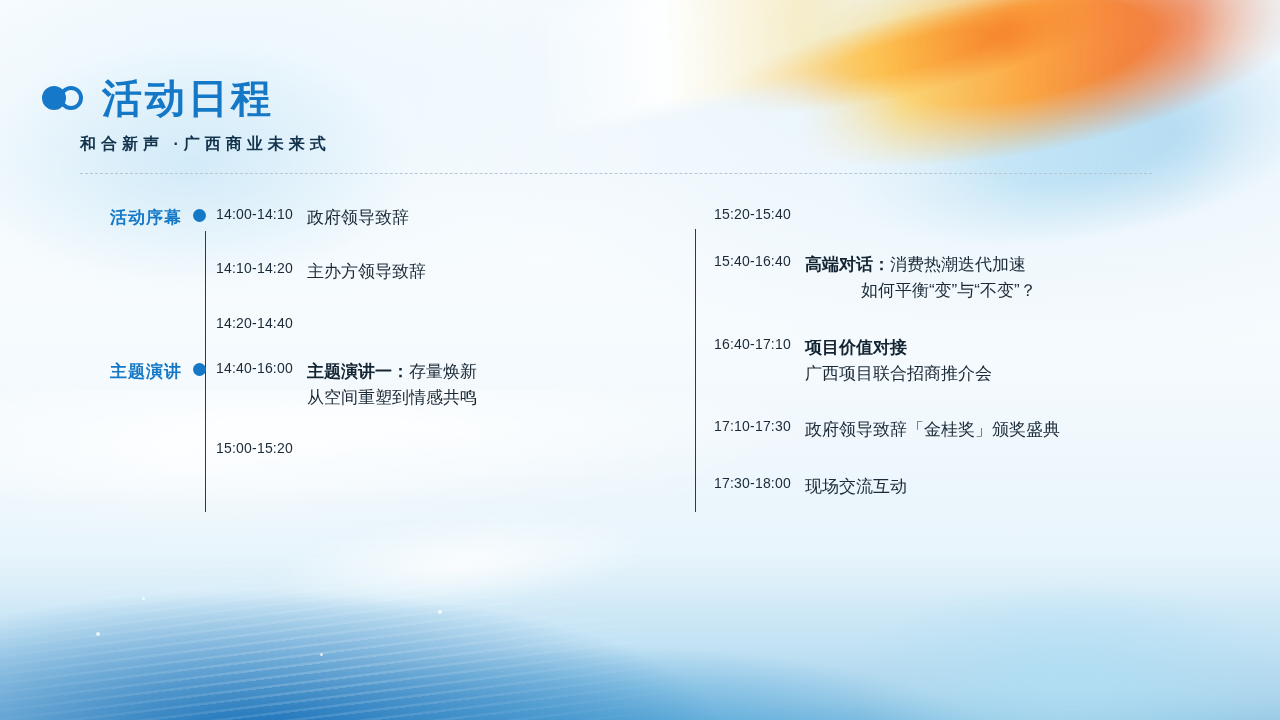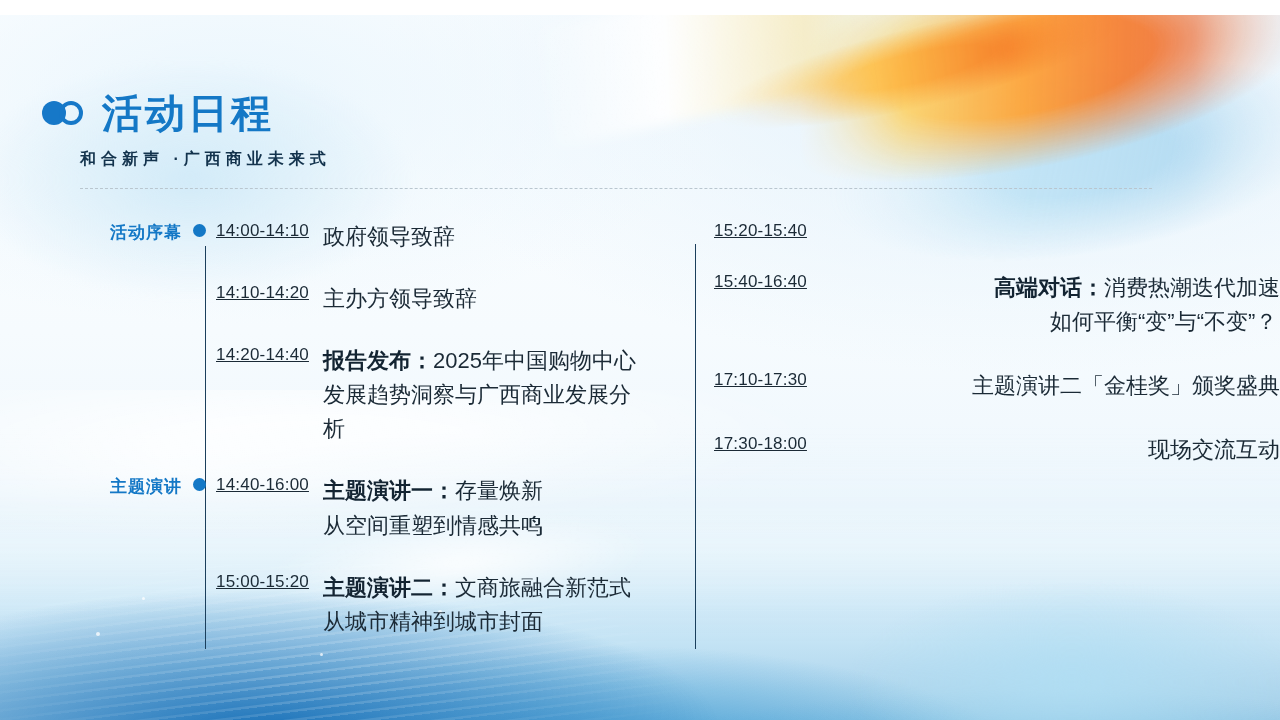--- a/index.html
+++ b/index.html
@@ -13,21 +13,20 @@
     font-family: "Liberation Sans", "DejaVu Sans", sans-serif;
     background: #ffffff;
     position: relative;
   }
 
   .slide {
     position: absolute;
     inset: 0;
     overflow: hidden;
     background: #86efac;
-    margin-top: 15px;
   }
 
   
   .bg-base {
     position: absolute;
     inset: 0;
     background:
       radial-gradient(ellipse 700px 320px at 18% 12%, #eaf6fd 0%, rgba(234,246,253,0) 70%),
       radial-gradient(ellipse 900px 420px at 80% 8%, #e2f1fb 0%, rgba(226,241,251,0) 72%),
       linear-gradient(180deg, #fdfeff 0%, #f6fbfe 45%, #eef7fd 70%, #ffffff 100%);
@@ -294,48 +293,46 @@
     position: absolute;
     left: 11px;
     top: 4px;
     width: 13px;
     height: 13px;
     border-radius: 50%;
     background: #1478c6;
   }
   .item-time {
     flex: 0 0 auto;
-    font-size: 17px;
+    font-size: 14px;
     color: #1b2a36;
     letter-spacing: .2px;
     padding-top: 1px;
     white-space: nowrap;
-    text-decoration: underline;
   }
   .item-body {
     margin-left: 14px;
-    font-size: 22px;
+    font-size: 17px;
     color: #1b2a36;
     line-height: 1.55;
   }
   .item-body .lead {
     font-weight: bold;
     color: #132432;
   }
   .item-body .l2 {
     display: block;
   }
 
   
   .col-right .item-time {
     flex: 0 0 auto;
   }
   .col-right .item {
     margin-bottom: 30px;
-    justify-content: space-between;
   }
   .col-right .item-body {
     margin-left: 14px;
   }
 </style>
 </head>
 <body>
 
 <div class="slide">
 
@@ -394,69 +391,68 @@
         <div class="item-body">
           <span class="lead"></span><span>主办方领导致辞</span>
           <span class="l2"></span>
         </div>
       </div>
 
       <div class="item">
         <div class="item-section"></div>
         <div class="item-bullet"></div>
         <div class="item-time">14:20-14:40</div>
-        <div class="item-body">
-          <span class="lead">报告发布：</span><span>2025年中国购物中心</span>
-          <span class="l2">发展趋势洞察与广西商业发展分析</span>
-        </div>
       </div>
 
       <div class="item">
         <div class="item-section">主题演讲</div>
         <div class="item-bullet">
             <span class="node"></span>
           </div>
         <div class="item-time">14:40-16:00</div>
         <div class="item-body">
           <span class="lead">主题演讲一：</span><span>存量焕新</span>
           <span class="l2">从空间重塑到情感共鸣</span>
         </div>
       </div>
 
       <div class="item">
         <div class="item-section"></div>
         <div class="item-bullet"></div>
         <div class="item-time">15:00-15:20</div>
-        <div class="item-body">
-          <span class="lead">主题演讲二：</span><span>文商旅融合新范式</span>
-          <span class="l2">从城市精神到城市封面</span>
-        </div>
       </div>
 
     </div>
 
     <div class="col col-right">
 
       <div class="item">
         <div class="item-time">15:20-15:40</div>
       </div>
 
       <div class="item">
         <div class="item-time">15:40-16:40</div>
         <div class="item-body">
           <span class="lead">高端对话：</span><span>消费热潮迭代加速</span>
           <span class="l2" style="margin-left:56px;">如何平衡“变”与“不变”？</span>
         </div>
       </div>
 
+      <div class="item">
+        <div class="item-time">16:40-17:10</div>
+        <div class="item-body">
+          <span class="lead">项目价值对接</span><span></span>
+          <span class="l2">广西项目联合招商推介会</span>
+        </div>
+      </div>
 
       <div class="item">
         <div class="item-time">17:10-17:30</div>
         <div class="item-body">
-          <span class="lead"></span><span>主题演讲二「金桂奖」颁奖盛典</span>
+          <span class="lead"></span><span>政府领导致辞「金桂奖」颁奖盛典</span>
           <span class="l2"></span>
         </div>
       </div>
 
       <div class="item">
         <div class="item-time">17:30-18:00</div>
         <div class="item-body">
           <span class="lead"></span><span>现场交流互动</span>
           <span class="l2"></span>
         </div>

